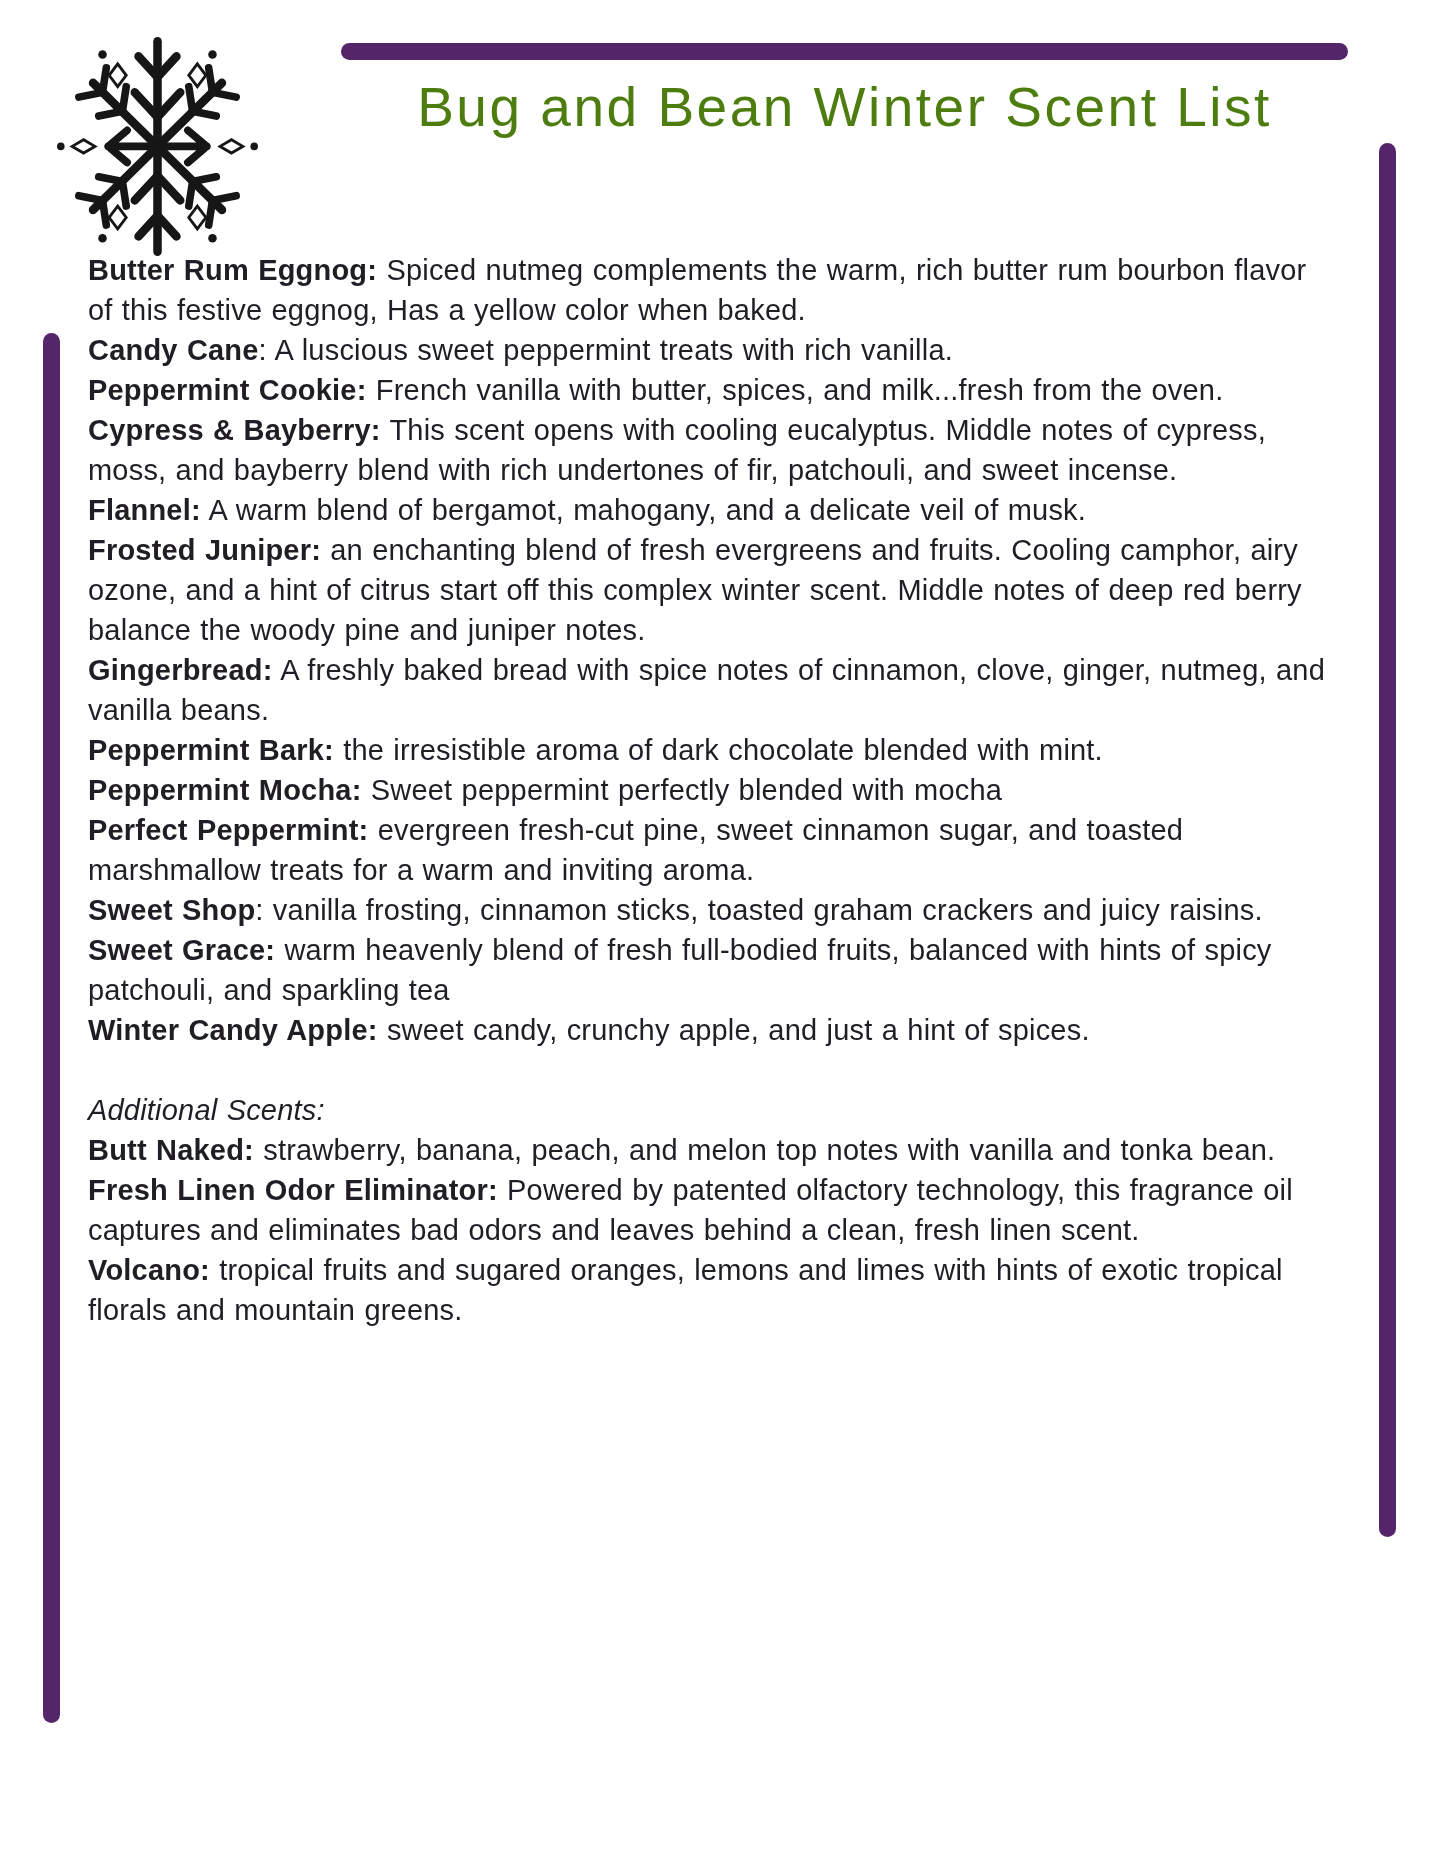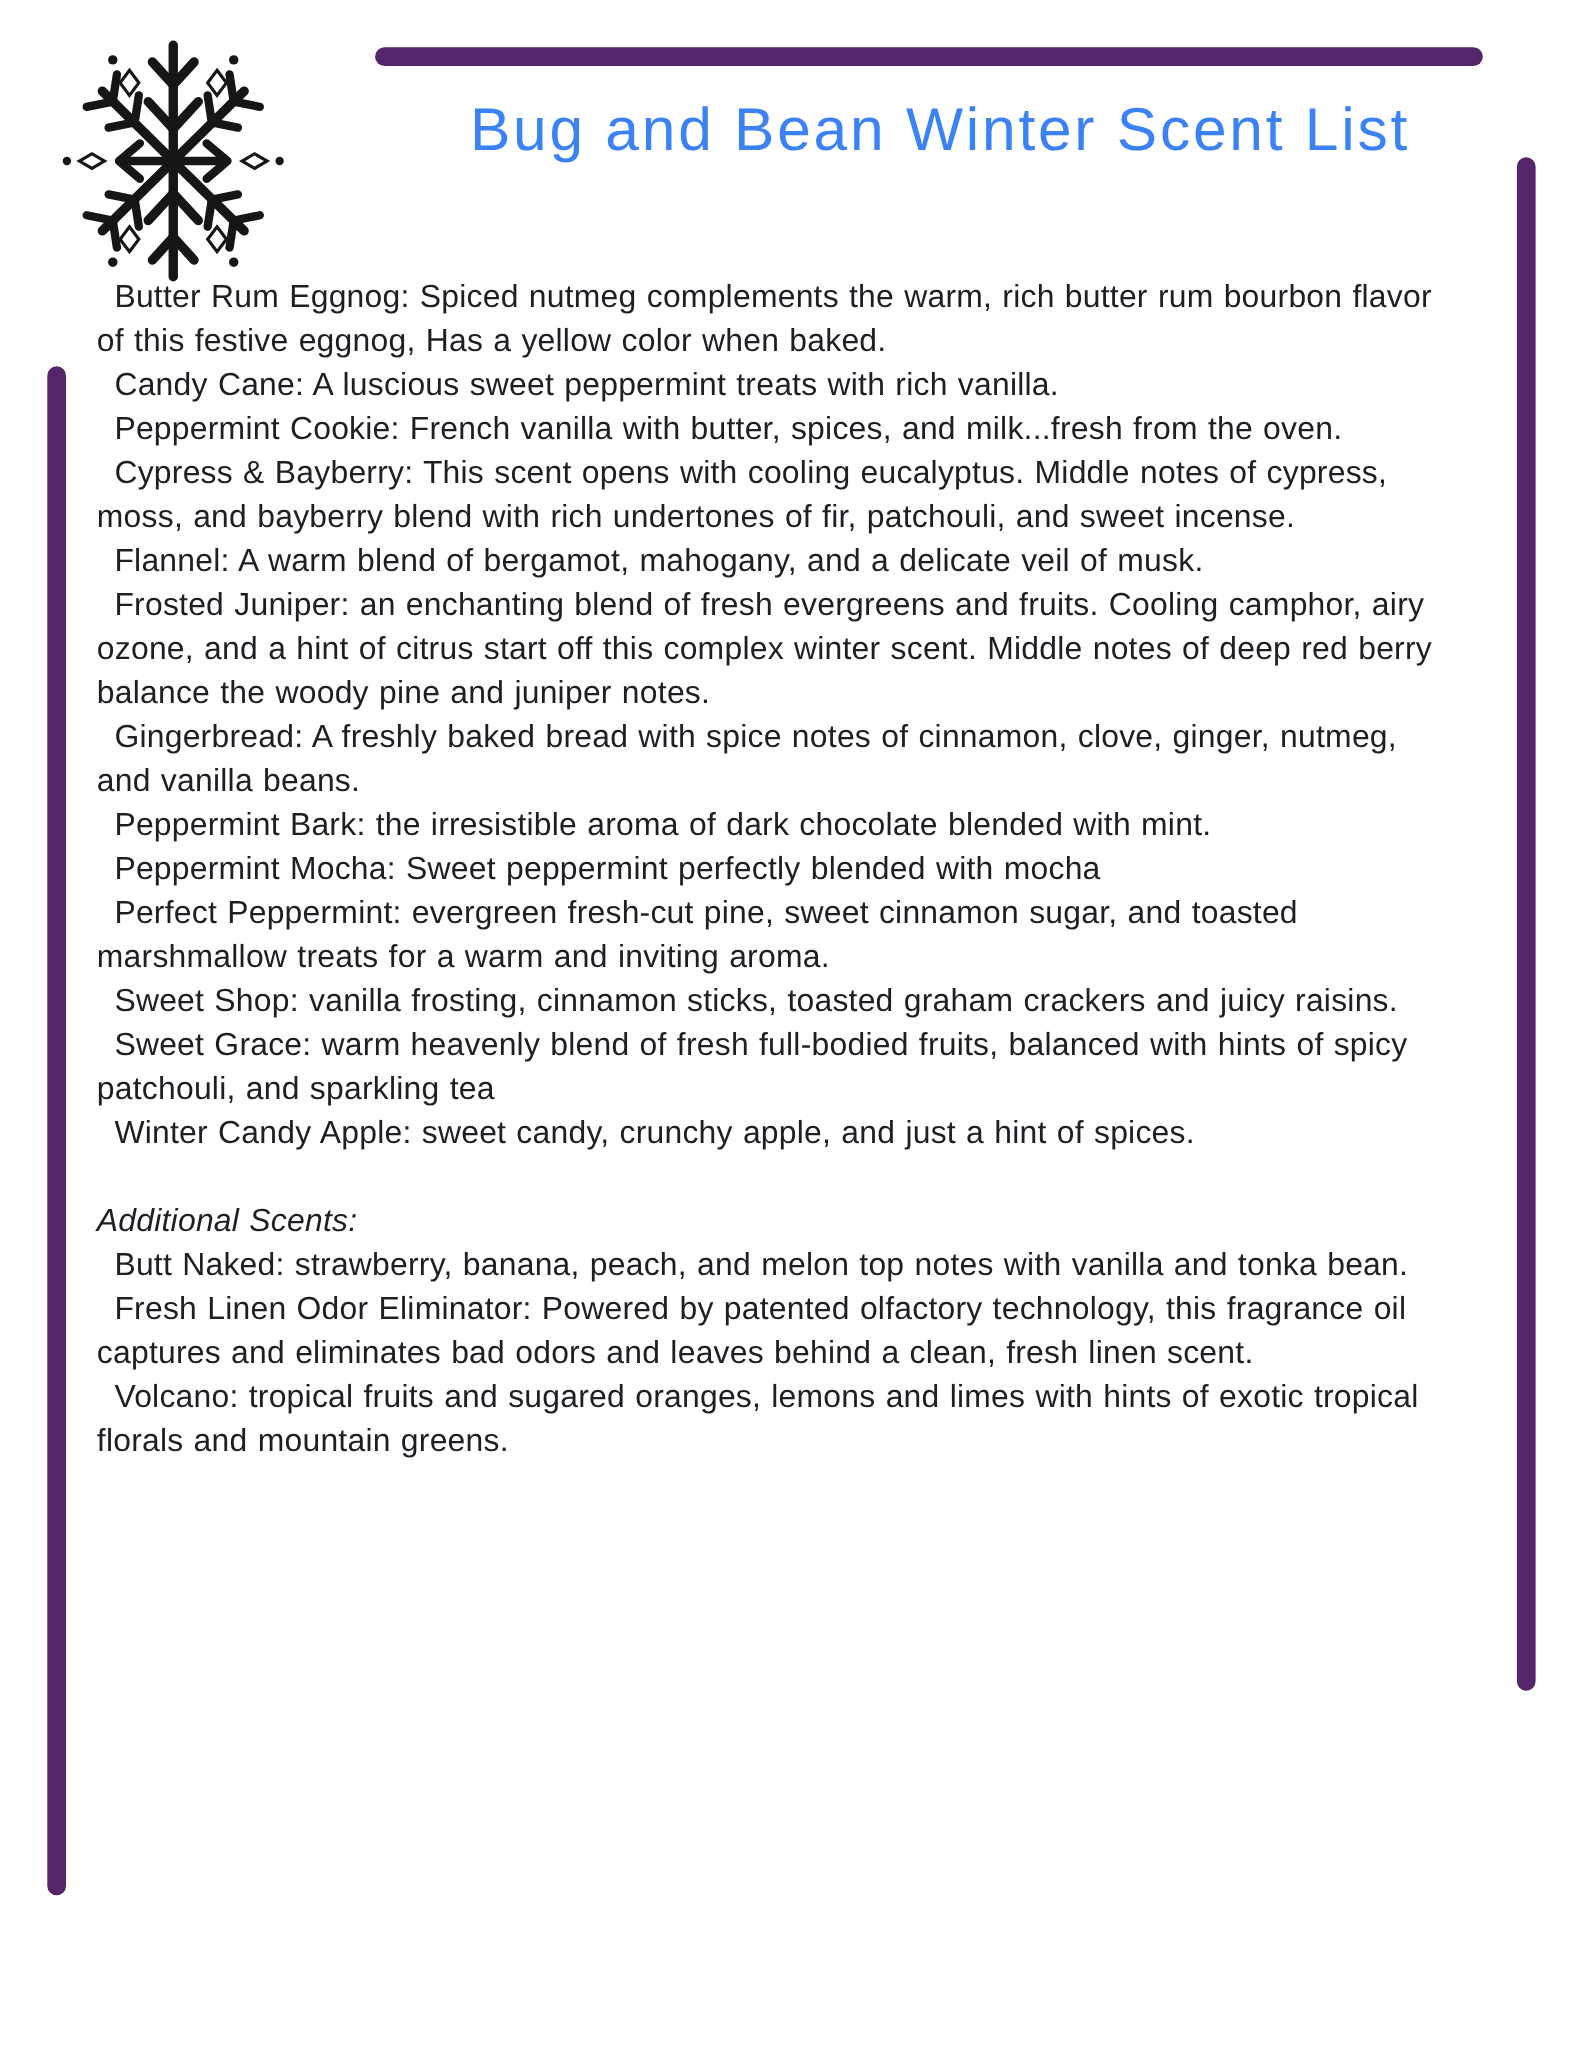--- a/index.html
+++ b/index.html
@@ -11,36 +11,36 @@
     font-family:"Liberation Sans",sans-serif;
     color:var(--text,#211d24);
   }
   .accent-bar{position:absolute;background:var(--accent,#542569);border-radius:9px;}
   .bar-top{left:341px;top:43px;width:1007px;height:17px;}
   .bar-right{left:1379px;top:143px;width:17px;height:1394px;}
   .bar-left{left:43px;top:333px;width:17px;height:1390px;}
   .snowflake{position:absolute;left:55px;top:26px;width:205px;height:237px;}
   .title{
     position:absolute;left:341px;top:76px;width:1007px;
-    margin:10px;text-align:center;
+    margin:0;text-align:center;
     font-family:"Liberation Sans","DejaVu Sans",sans-serif;
     font-weight:300;
     font-size:55px;line-height:62px;
     letter-spacing:2.5px;
-    color:#3b82f6;
+    color:#4d7c0f;
     white-space:nowrap;
   }
   .content{
     position:absolute;left:88px;top:250px;width:1240px;
     font-size:29px;line-height:40px;
     letter-spacing:0.2px;word-spacing:1px;
     color:var(--text,#211d24);
   }
   .content p{margin:0;}
-  .scent-name{font-weight:400;margin-left:16px;}
+  .scent-name{font-weight:700;}
   .additional-heading{margin:0;font-style:italic;}
   .spacer-line{height:40px;}
 </style>
 </head>
 <body>
 
 <div class="page">
 
   <div class="accent-bar bar-top"></div>
   <div class="accent-bar bar-right"></div>

